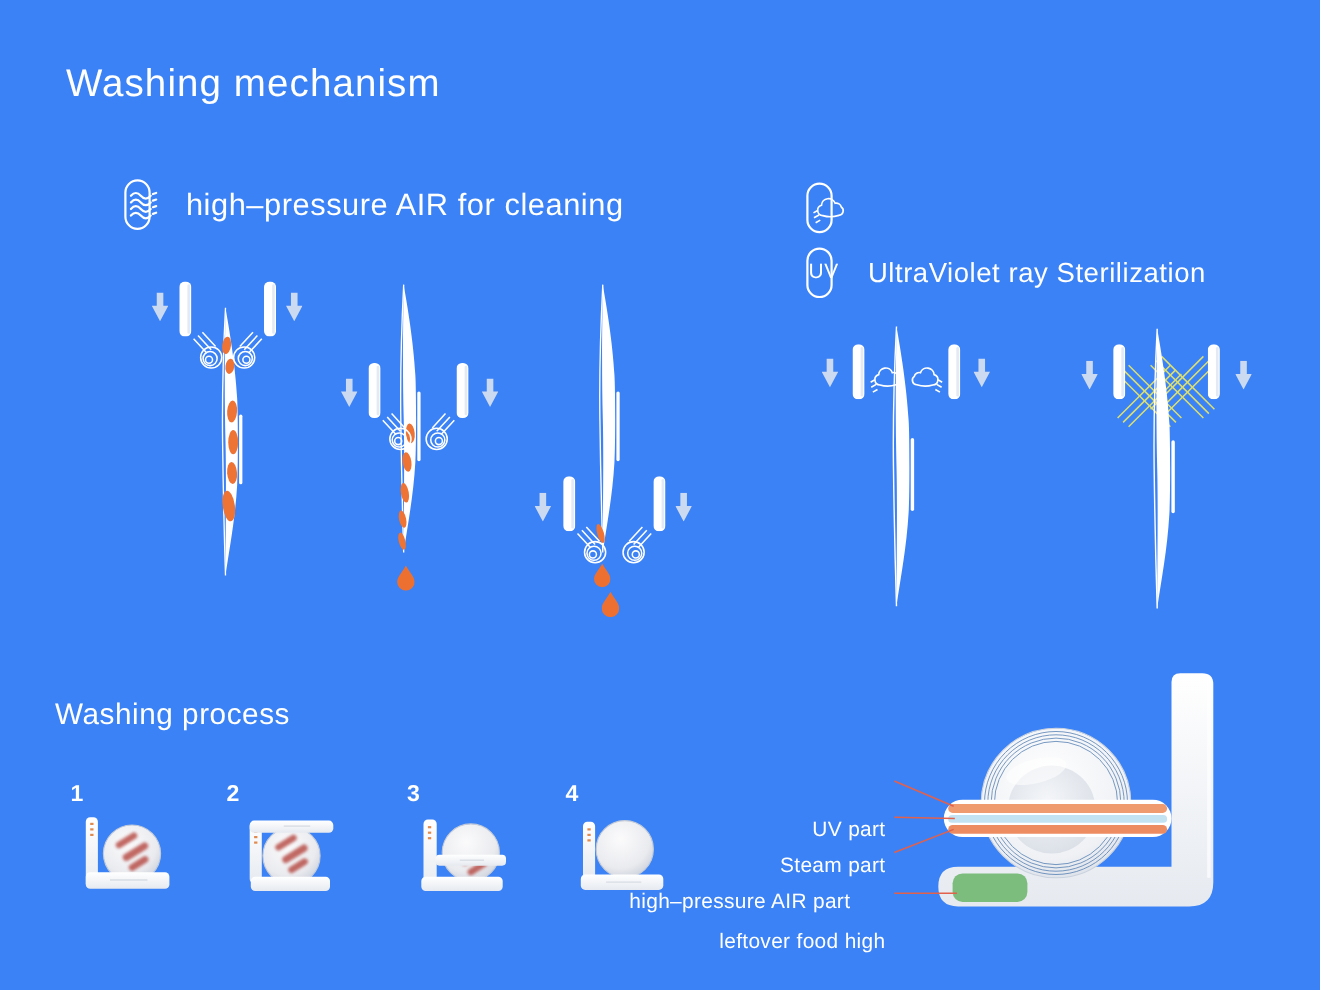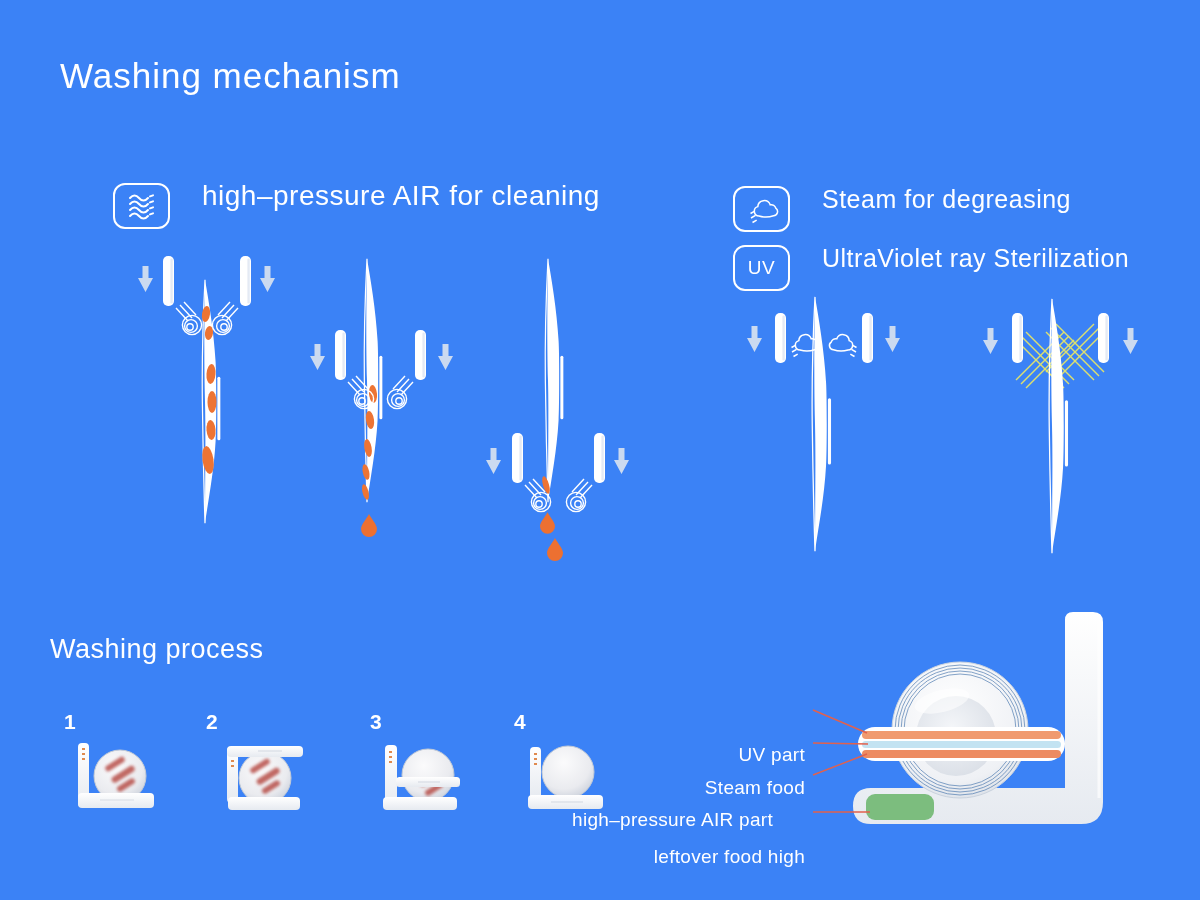--- a/index.html
+++ b/index.html
@@ -8,24 +8,23 @@
     background:#3b82f6;
     font-family:"Liberation Sans", sans-serif;
     color:#FFFFFF;
   }
   .abs{position:absolute;}
   .page-title{
     left:60px; top:56px; font-size:35px; letter-spacing:1px; font-weight:400;
   }
   .legend{display:flex; align-items:center; gap:32px;}
   .legend-icon{
-    width:57px; height:46px; border:2.4px solid #FFFFFF; border-radius:12px;
-    display:flex; align-items:center; justify-content:center; box-sizing:border-box;
+    width:24px; height:46px; border:2.4px solid #FFFFFF; border-radius:12px;
+    display:flex; align-items:center; justify-content:flex-start; box-sizing:border-box;
     flex:0 0 auto;
-    margin-top:20px;
   }
   .legend-label{font-size:28px; letter-spacing:0.5px; white-space:nowrap;}
   .legend-small .legend-label{font-size:25px;}
   .uv-glyph{font-size:19px; letter-spacing:0.5px;}
   .section-title{
     left:50px; top:634px; font-size:27px; letter-spacing:0.5px;text-align:right;
   }
   .step-num{font-size:21px; font-weight:bold;}
   .detail-label{
     font-size:19px; letter-spacing:0.3px; white-space:nowrap;
@@ -129,21 +128,20 @@
     </div>
     <div class="legend-label">high–pressure AIR for cleaning</div>
   </div>
 
   <div class="abs legend legend-small" style="left:733px; top:166px;">
     <div class="legend-icon">
       <svg width="32" height="30" viewBox="-2 0 32 30">
           <use href="#puff" transform="translate(2,2)"></use>
         </svg>
     </div>
-    <div class="legend-label">Steam for degreasing</div>
   </div>
 
   <div class="abs legend legend-small" style="left:733px; top:225px;">
     <div class="legend-icon">
       <span class="uv-glyph">UV</span>
     </div>
     <div class="legend-label">UltraViolet ray Sterilization</div>
   </div>
 
   <svg class="abs" style="left:130px; top:250px;" width="150" height="290" viewBox="0 0 150 290">
@@ -310,17 +308,17 @@
 
     <g stroke="#E2614D" stroke-width="1.4">
       <path d="M173,112 L227,135"></path>
       <path d="M173,145 L228,146"></path>
       <path d="M173,177 L227,156"></path>
       <path d="M173,214 L230,214"></path>
     </g>
   </svg>
 
   <div class="abs detail-label" style="left:555px; top:700px;">UV part</div>
-  <div class="abs detail-label" style="left:555px; top:733px;">Steam food</div>
+  <div class="abs detail-label" style="left:555px; top:733px;">Steam part</div>
   <div class="abs detail-label" style="left:523px; top:765px;">high–pressure AIR part</div>
   <div class="abs detail-label" style="left:555px; top:802px;">leftover food high</div>
 
 </div>
 
 </body></html>

